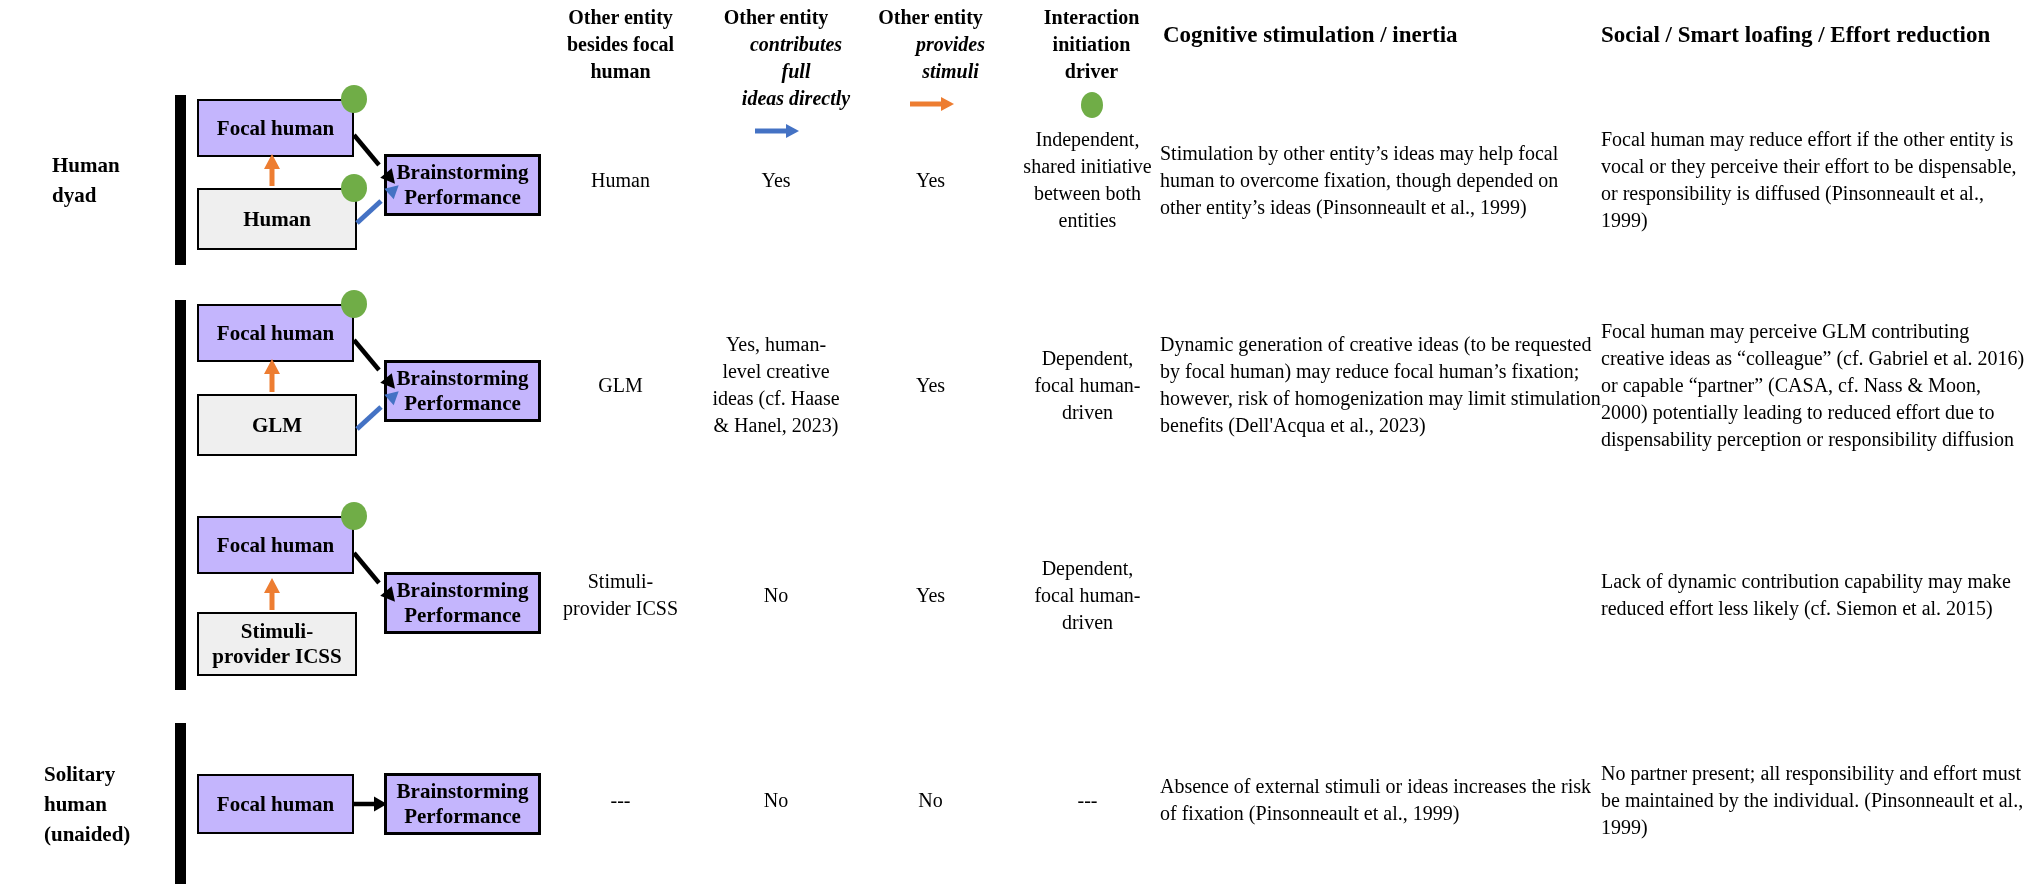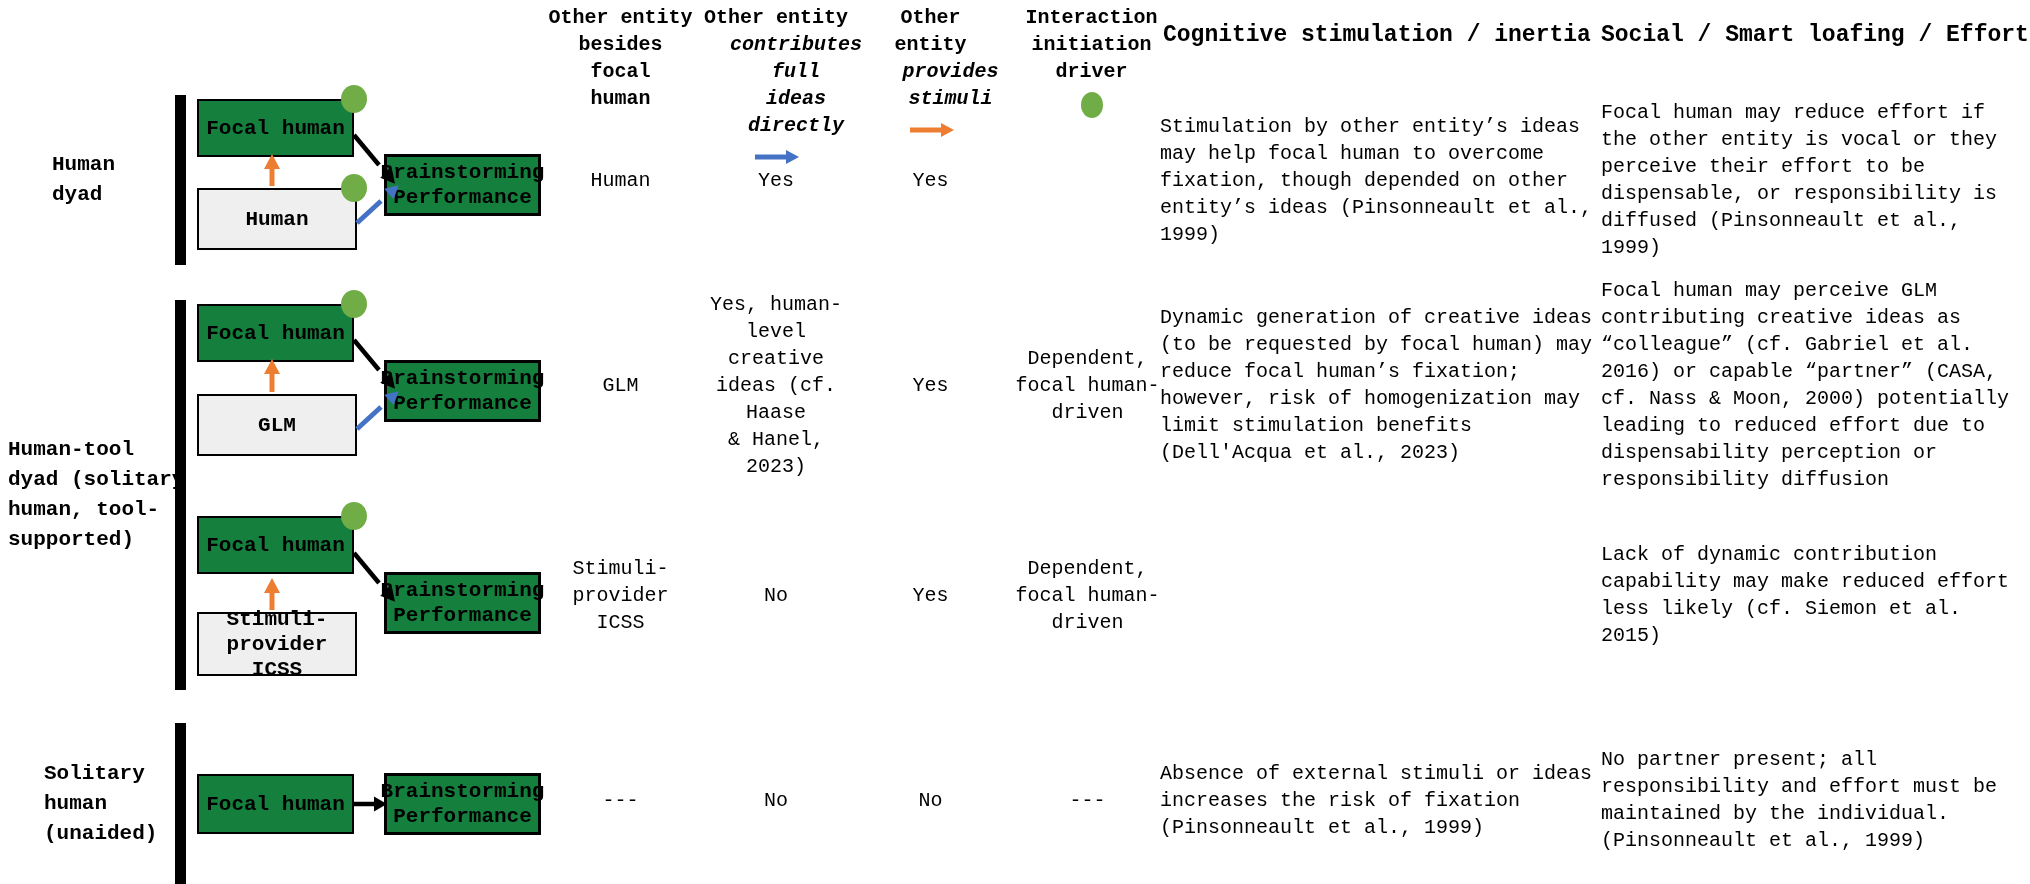--- a/index.html
+++ b/index.html
@@ -1,19 +1,19 @@
 <!DOCTYPE html>
 <html><head>
 <meta charset="utf-8">
 <style>
   * { box-sizing: border-box; }
   html,body { margin:0; padding:0; }
   .page {
     position:relative; width:2030px; height:884px; background:#ffffff;
-    font-family:Liberation Mono, monospace; color:#000; overflow:hidden;
+    font-family:Liberation Serif, serif; color:#000; overflow:hidden;
   }
   .pre { white-space:pre-line; }
 
   
   .hdr {
     position:absolute; top:4px; display:flex; flex-direction:column; align-items:center;
     text-align:center; font-weight:bold; font-size:20px; line-height:27px;
   }
   .hdr .it { font-style:italic;margin-left:40px; }
   .hdr .glyph { margin-top:7px; }
@@ -45,21 +45,21 @@
   .c1 { left:548px; width:145px; }
   .c2 { left:695px; width:162px; }
   .c3 { left:868px; width:125px; }
   .c4 { left:1005px; width:165px; }
   .c5 { left:1160px; width:442px; }
   .c6 { left:1601px; width:428px; }
 
   
   .diagram { position:absolute; left:175px; top:0; width:380px; height:100%; }
   .dbox {
-    position:absolute; border:2.5px solid #000; background:#15803d;
+    position:absolute; border:2.5px solid #000; background:#c4b5fd;
     display:flex; align-items:center; justify-content:center; text-align:center;
     font-weight:bold; font-size:21px; line-height:25px; white-space:pre-line;
   }
   .dbox.gray { background:#EFEFEF; }
   .dbox.focal { left:22px; width:157px; height:58px; }
   .dbox.other { left:22px; width:160px; }
   .dbox.perf  { left:209px; width:157px; height:62px; border-width:3px; }
   .gdot {
     position:absolute; left:166px; width:26px; height:28px; border-radius:50%;
     background:#70AD47;
@@ -108,24 +108,20 @@
 
   <div class="hleft h5">Cognitive stimulation / inertia</div>
   <div class="hleft h6">Social / Smart loafing / Effort reduction</div>
 
   <div class="vbar" style="top:95px; height:170px;"></div>
   <div class="vbar" style="top:300px; height:390px;"></div>
   <div class="vbar" style="top:723px; height:161px;"></div>
 
   <div class="sec" style="left:52px; top:95px; height:170px;">Human
 dyad</div>
-  <div class="sec" style="left:8px; top:300px; height:390px;">Human-tool
-dyad (solitary
-human, tool-
-supported)</div>
   <div class="sec" style="left:44px; top:723px; height:161px;">Solitary
 human
 (unaided)</div>
 
   <div class="band" style="top:95px; height:170px;">
     <div class="diagram">
       <div class="dbox focal" style="top:4px;">
         <span>Focal human</span>
       </div>
       <div class="gdot" style="top:-10px;"></div>
@@ -142,20 +138,24 @@
         <polygon points="89,74 105,74 97,59" fill="#ED7D31"></polygon>
         <line x1="179" y1="40" x2="204" y2="70" stroke="#000" stroke-width="4.5"></line>
         <polygon points="0,-7.5 14,0 0,7.5" fill="#000" transform="translate(211,78) rotate(50)"></polygon>
         <line x1="182" y1="128" x2="206" y2="106" stroke="#4472C4" stroke-width="5"></line>
         <polygon points="0,-7 13,0 0,7" fill="#4472C4" transform="translate(214,99) rotate(-42)"></polygon>
       </svg>
     </div>
     <div class="cell cc c1">Human</div>
     <div class="cell cc c2">Yes</div>
     <div class="cell cc c3">Yes</div>
+    <div class="cell cc c4">Independent,
+shared initiative
+between both
+entities</div>
     <div class="cell c5">Stimulation by other entity’s ideas may help focal human to overcome fixation, though depended on other entity’s ideas (Pinsonneault et al., 1999)</div>
     <div class="cell c6">Focal human may reduce effort if the other entity is vocal or they perceive their effort to be dispensable, or responsibility is diffused (Pinsonneault et al., 1999)</div>
   </div>
 
   <div class="band" style="top:300px; height:170px;">
     <div class="diagram">
       <div class="dbox focal" style="top:4px;">
         <span>Focal human</span>
       </div>
       <div class="gdot" style="top:-10px;"></div>

